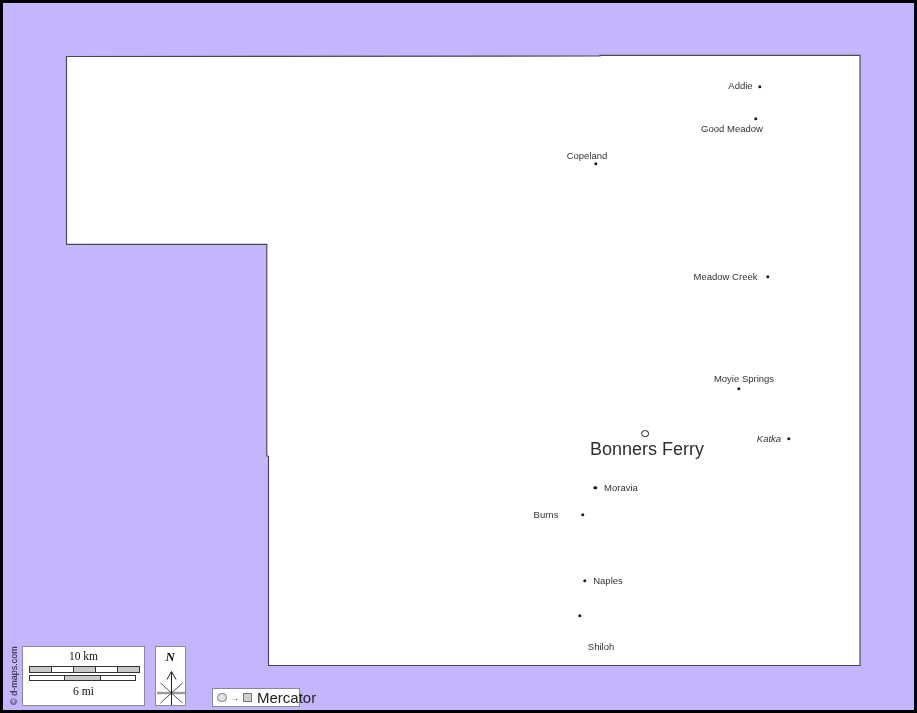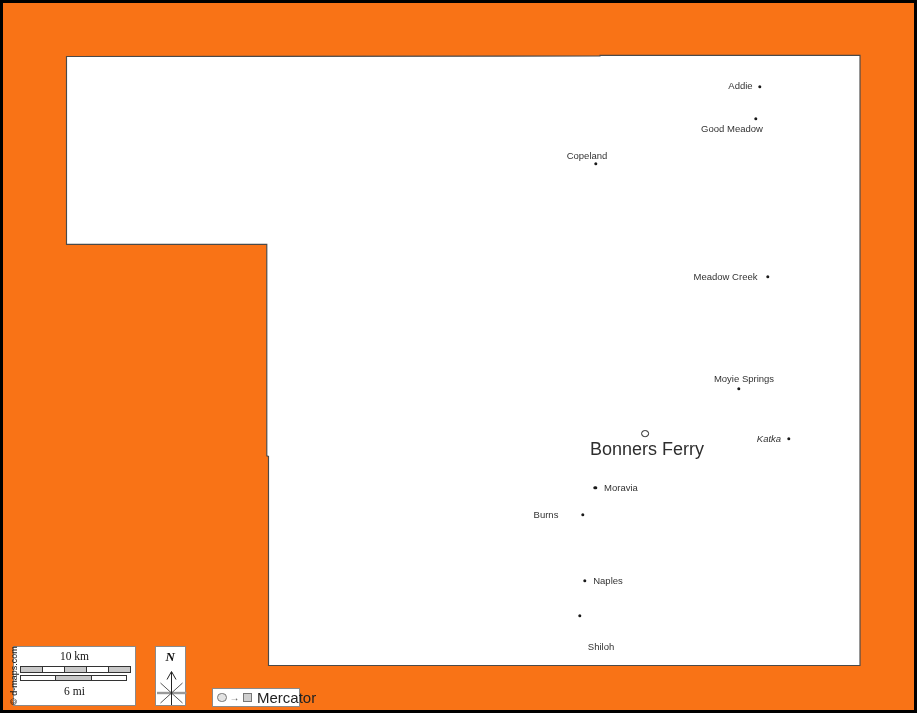--- a/index.html
+++ b/index.html
@@ -1,21 +1,21 @@
 <!DOCTYPE html>
 <html><head>
 <meta charset="utf-8">
 <style>
   html, body { margin: 0; padding: 0; background: #ffffff; }
   .frame {
     position: relative;
     width: 917px;
     height: 713px;
     box-sizing: border-box;
-    background: #f97316;
+    background: #c4b5fd;
     border: 3px solid #000000;
     overflow: hidden;
     font-family: "Liberation Sans", sans-serif;
   }
   .county-svg {
     position: absolute;
     left: 0; top: 0;
     width: 917px; height: 713px;
   }
   .cities-layer { position: absolute; left: 0; top: 0; width: 100%; height: 100%; }
@@ -43,21 +43,21 @@
   .city-label.major {
     font-size: 18px;
     color: #2e2e2e;
   }
   .legend-box {
     position: absolute;
     box-sizing: border-box;
     background: #ffffff;
     border: 1px solid #8a8a8a;
   }
-  .scale-box { left: 10px; top: 643px; width: 123px; height: 60px; }
+  .scale-box { left: 19px; top: 643px; width: 123px; height: 60px; }
   .scale-label {
     position: absolute;
     width: 100%;
     text-align: center;
     font-family: "Liberation Serif", serif;
     font-size: 11.5px;
     color: #111111;
   }
   .scale-label.km { top: 3px; }
   .scale-label.mi { top: 38px; }

